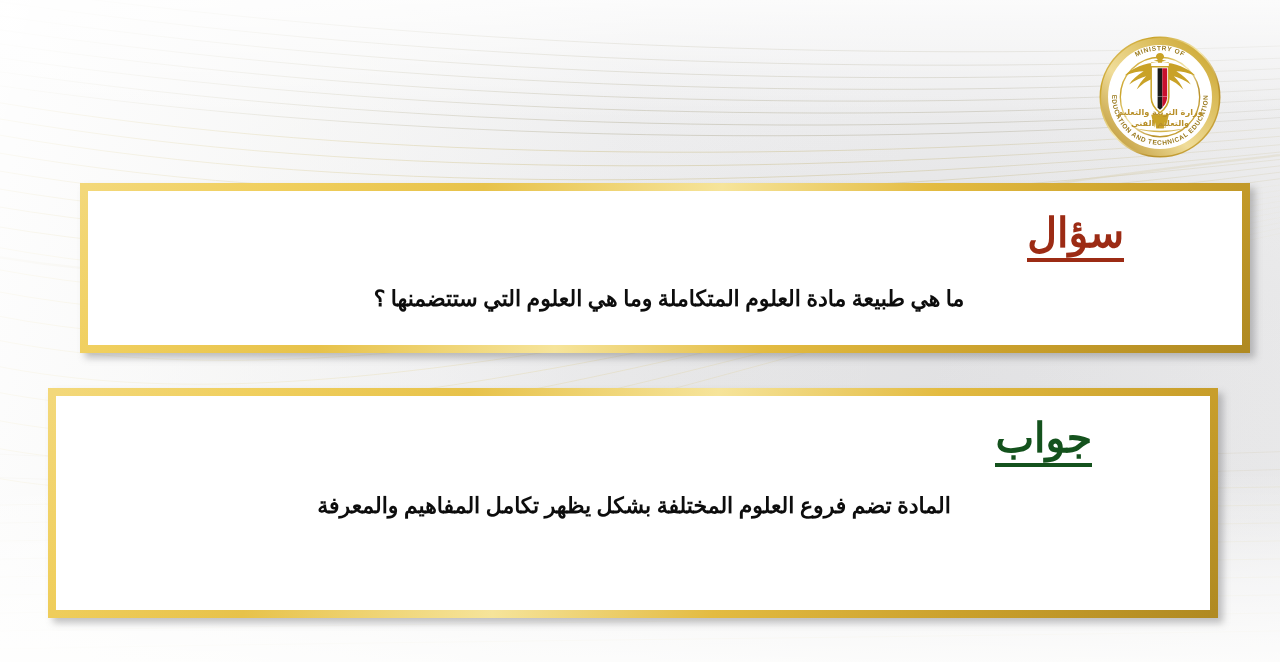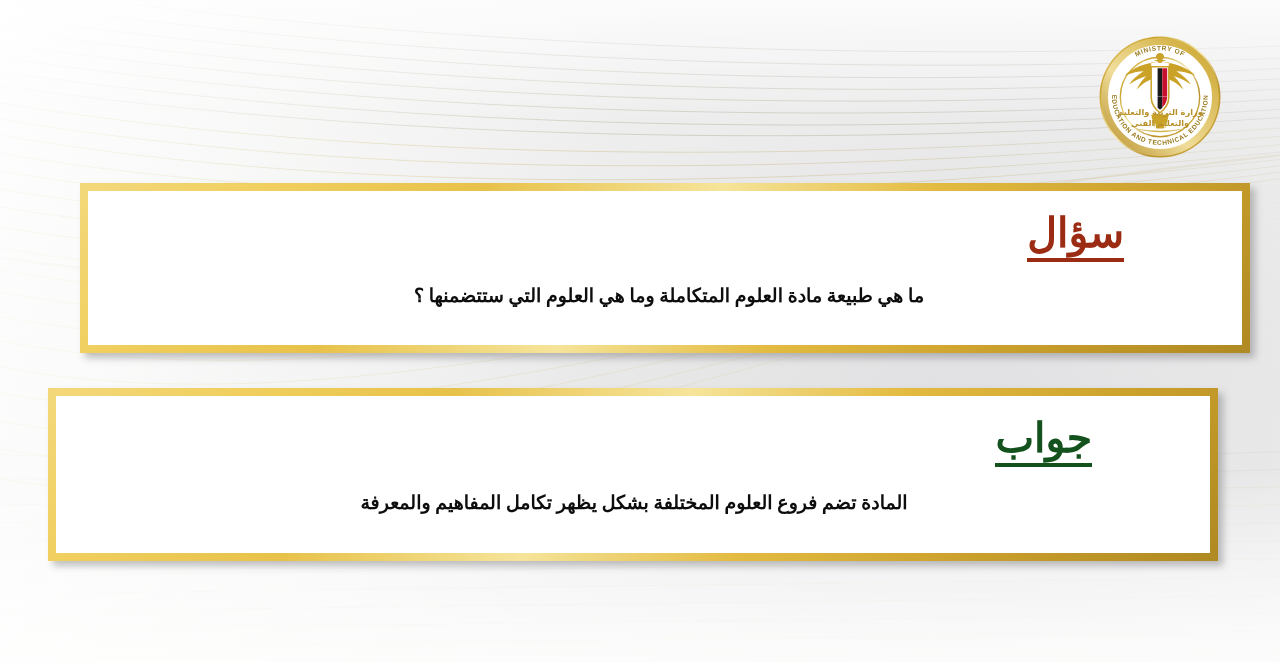--- a/index.html
+++ b/index.html
@@ -94,21 +94,21 @@
     left: 48px;
     top: 183px;
     width: 1170px;
     height: 170px;
     margin-left: 32px;
   }
   .card-answer {
     left: 48px;
     top: 388px;
     width: 1170px;
-    height: 173px;
+    height: 230px;
   }
 
   .card-body {
     position: absolute;
     inset: 0;
     padding: 10px 40px 10px 40px;
     box-sizing: border-box;
     direction: rtl;
     text-align: right;
   }
@@ -128,21 +128,21 @@
     text-align: right;
     padding-top: 8px;
     padding-right: 78px;
   }
   .heading-question { color: #9c2b14; }
   .heading-answer   { color: #14521d; }
 
   .body-text {
     font-family: "Liberation Serif", "DejaVu Serif", serif;
     font-weight: bold;
-    font-size: 19px;
+    font-size: 22px;
     color: #0d0d0d;
     line-height: 1.5;
     text-align: center;
     direction: rtl;
   }
   .question-text-row {
     margin-top: 20px;
     padding-left: 8px;
   }
   .answer-text-row {

